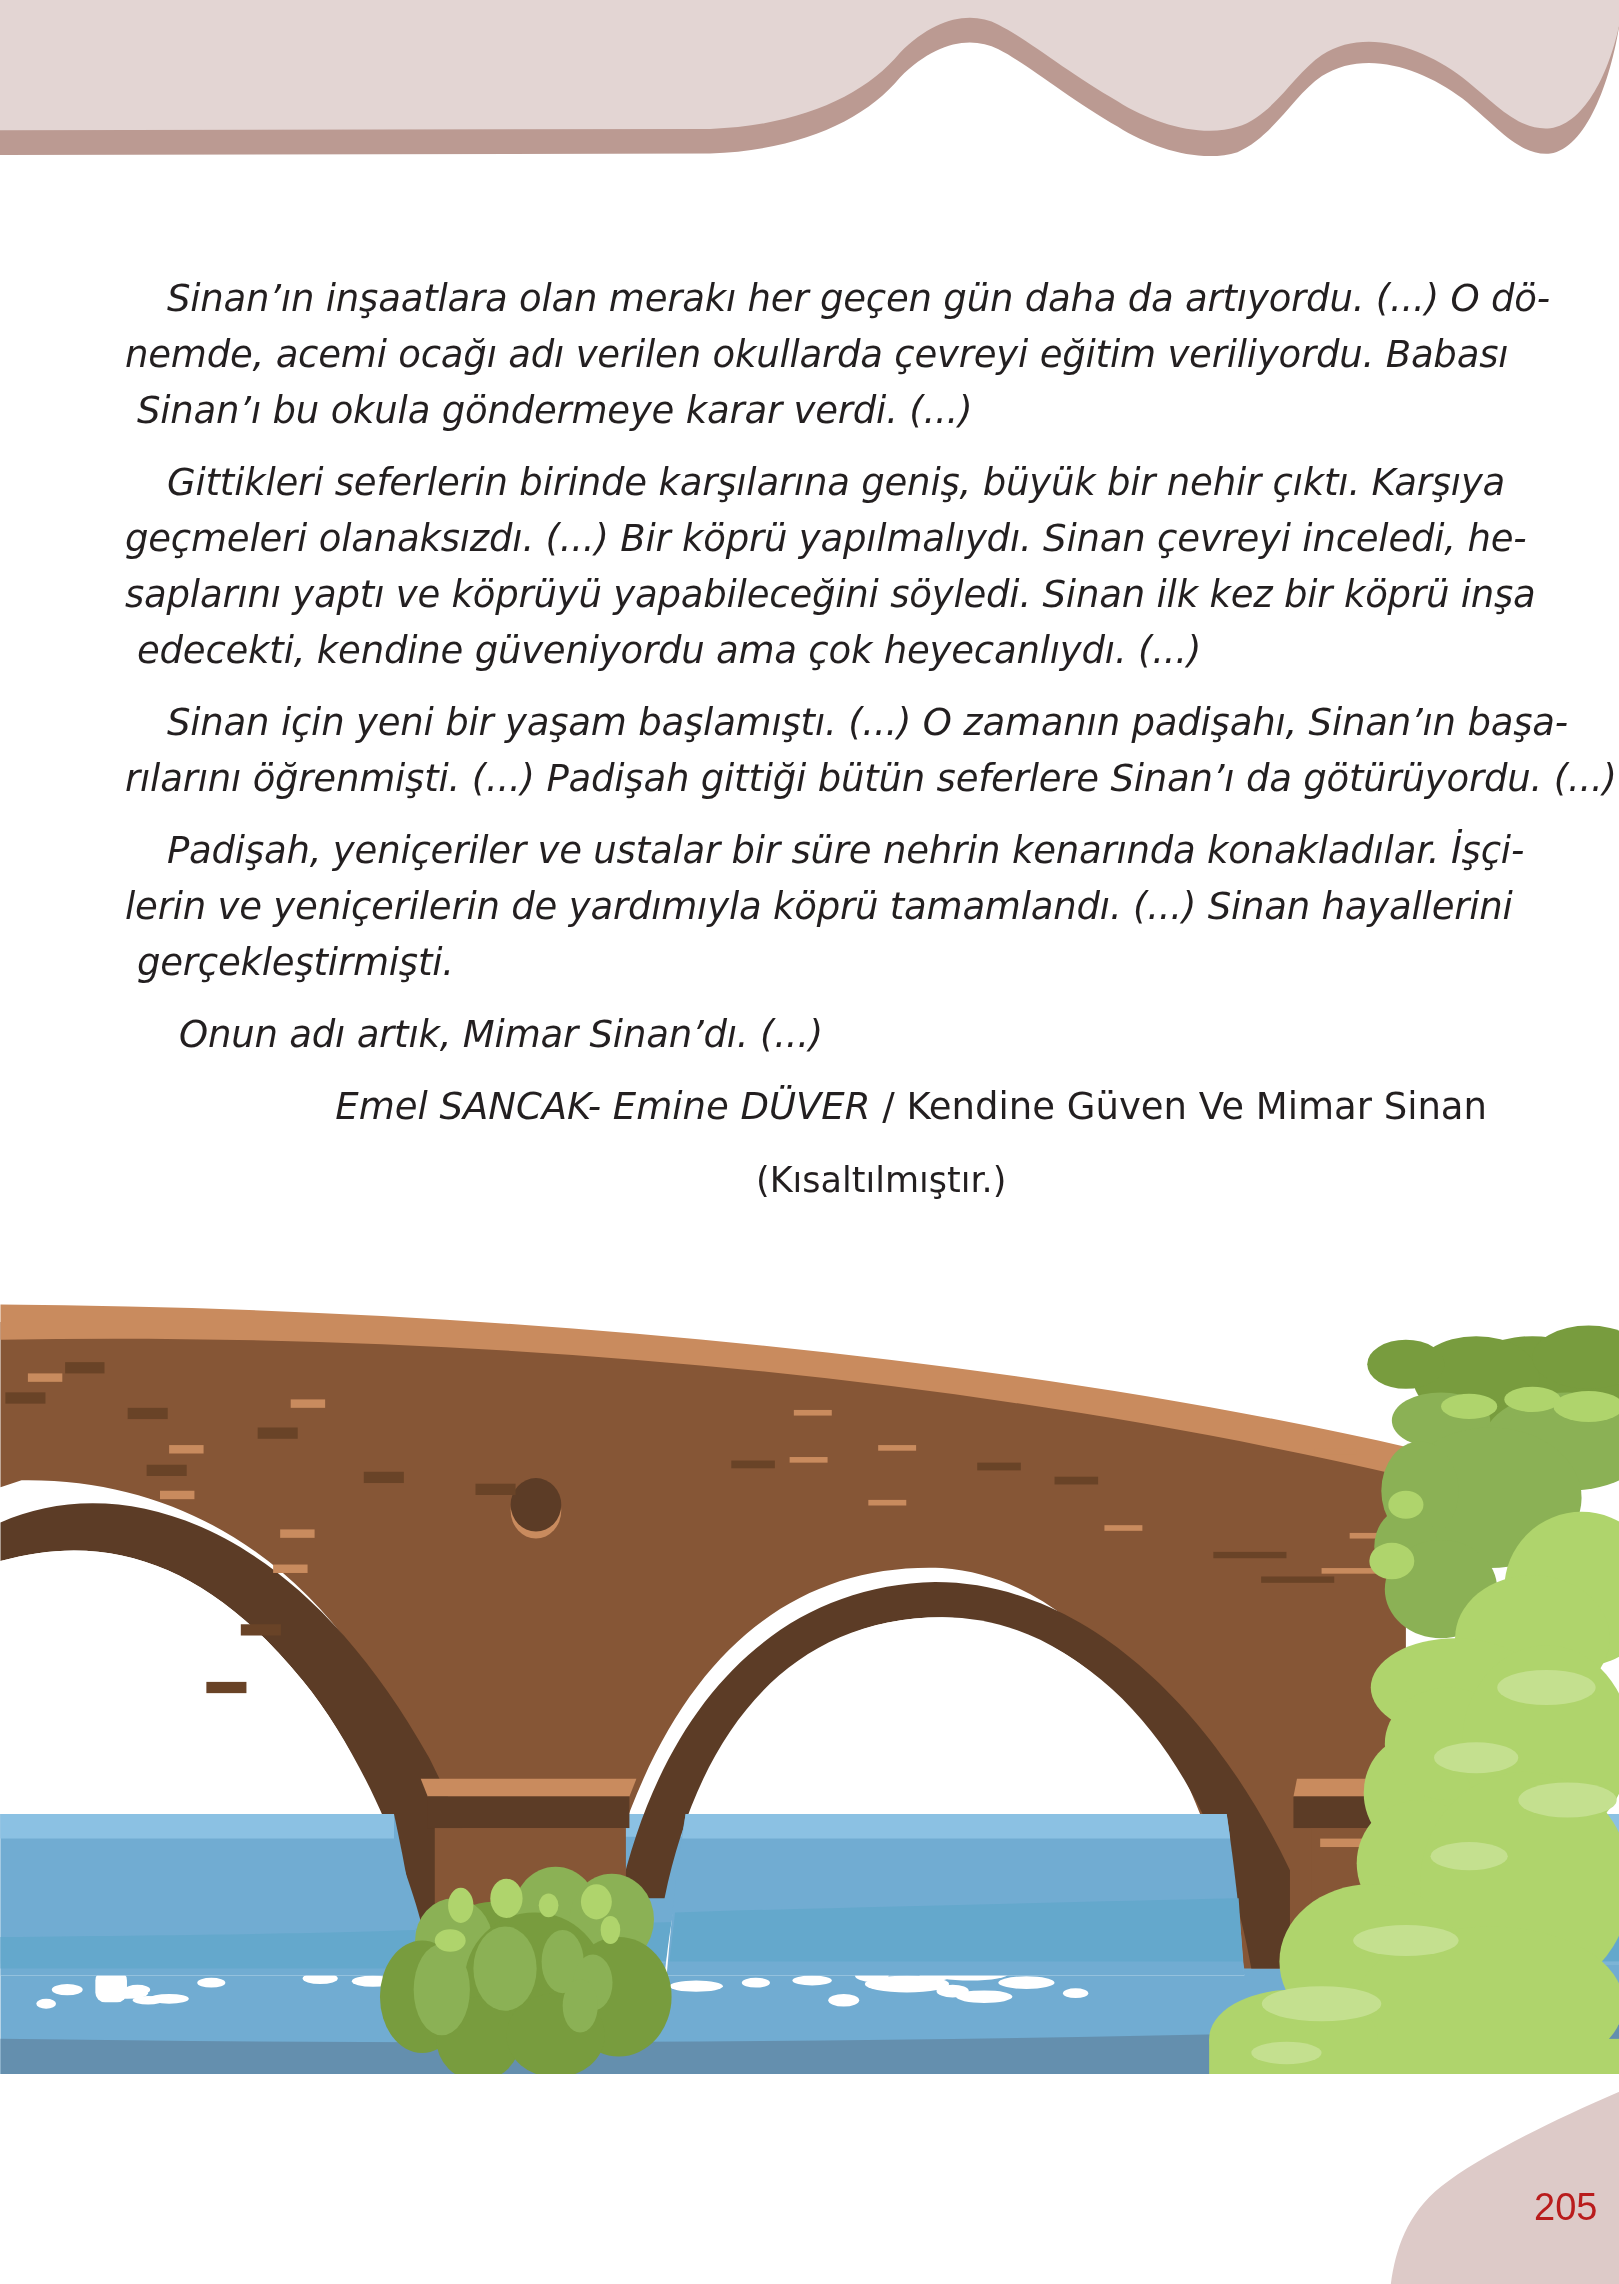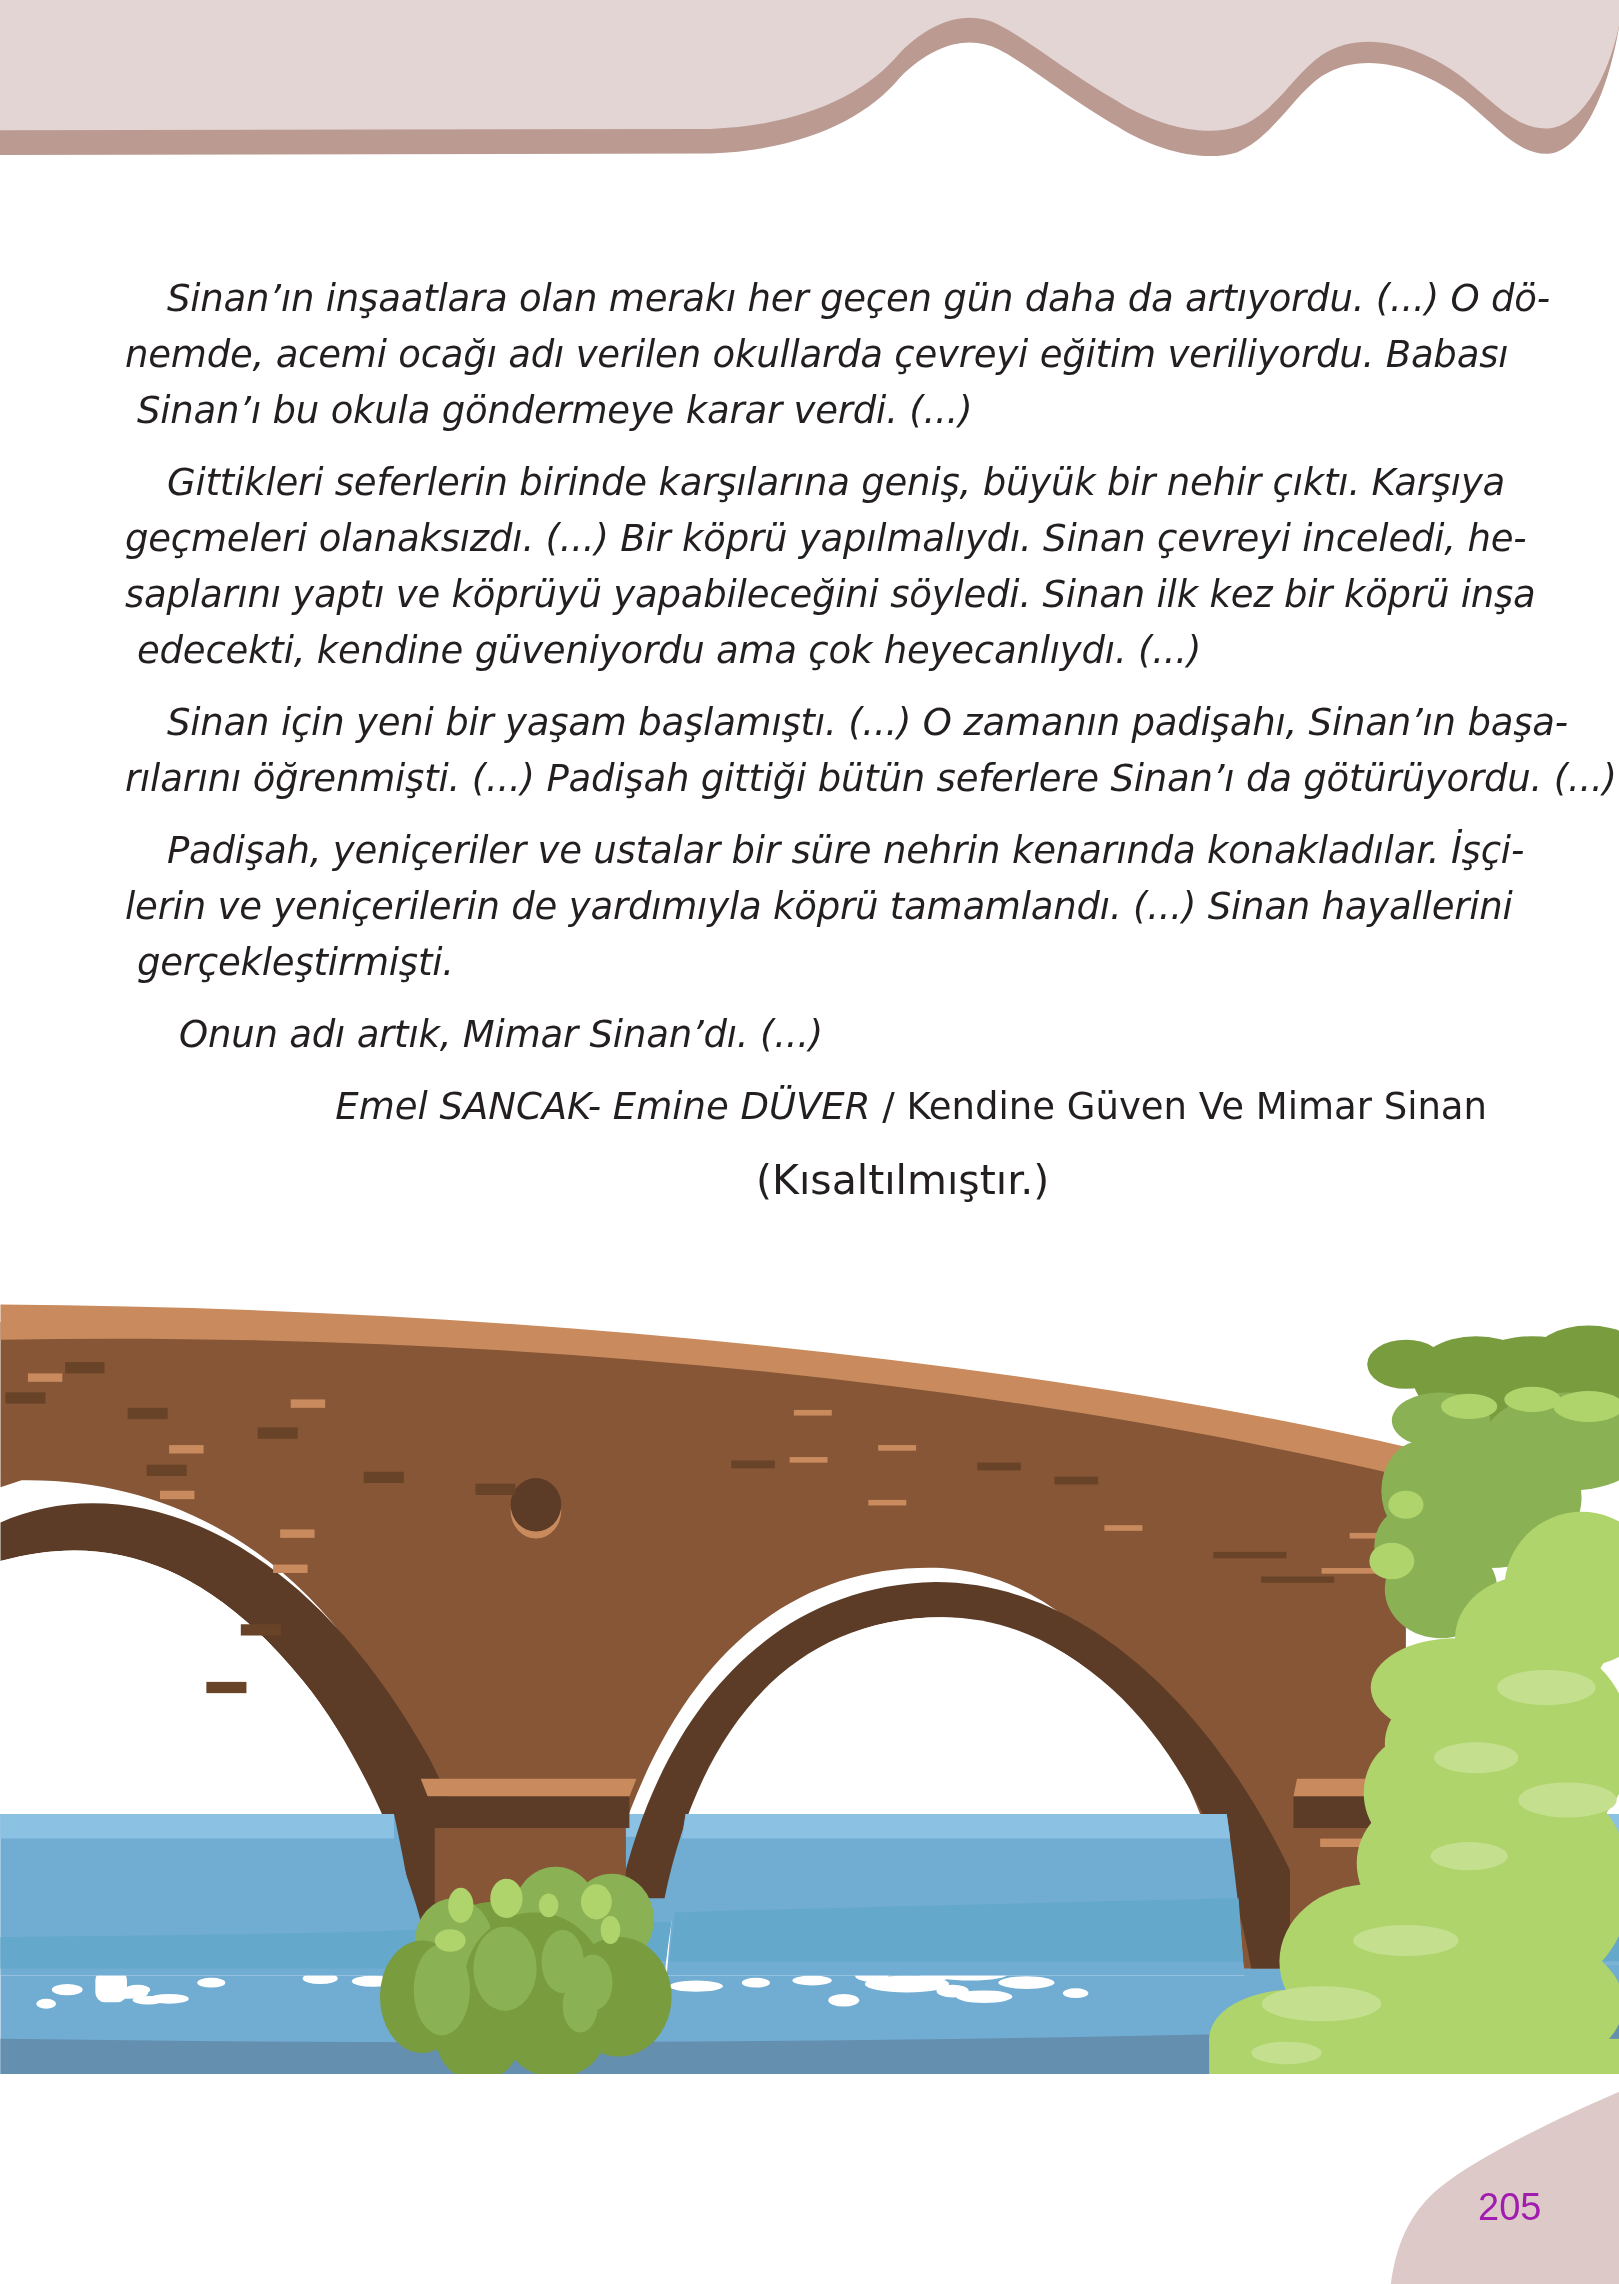--- a/index.html
+++ b/index.html
@@ -8,26 +8,26 @@
     .top-wave { position: absolute; left: 0; top: 0; width: 1620px; height: 162px; }
 
     .story { position: absolute; left: 125px; top: 271px; width: 1378px; }
     .para { font-size: 37px; line-height: 56px; text-align: justify; margin: 0 0 16px 0; letter-spacing: -0.2px; }
     .line { display: block; text-align: justify; text-align-last: justify; white-space: nowrap; font-style: italic; }
     .line.last { text-align-last: left; margin-left: 12px; }
     .line.indent { text-indent: 42px; }
 
     .citation { position: absolute; left: 320px; top: 1079px; width: 1167px; font-size: 37px; line-height: 56px; white-space: nowrap; text-align: right; }
     .citation .authors { font-style: italic; }
-    .note-inner { position: absolute; left: 756px; top: 1156px; font-size: 41px; line-height: 49px; }
+    .note-inner { position: absolute; left: 756px; top: 1156px; font-size: 35px; line-height: 49px; }
 
     .scene { position: absolute; left: 0; top: 1294px; width: 1620px; height: 780px; }
 
     .corner { position: absolute; left: 1378px; top: 2074px; width: 242px; height: 210px; }
-    .page-number { position: absolute; left: 1478px; top: 2186px; font-family: "Liberation Sans", sans-serif; font-size: 38px; color: #a21caf; }
+    .page-number { position: absolute; left: 1534px; top: 2186px; font-family: "Liberation Sans", sans-serif; font-size: 38px; color: #b91c1c; }
   </style>
 </head>
 <body>
 
 <svg class="top-wave" viewBox="0 0 2304 230" preserveAspectRatio="none">
   <path d="M0,0 H2304 V30 C2290,120 2255,210 2205,218 C2160,222 2130,180 2080,140 C2020,95 1940,70 1880,108 C1840,135 1810,195 1760,216 C1710,232 1640,212 1590,180 C1520,140 1460,90 1420,70 C1380,50 1330,60 1280,110 C1230,170 1140,213 1010,218 L0,220 Z" fill="#bb9a92"></path>
   <path d="M0,0 H2304 V30 C2290,100 2255,175 2205,182 C2160,186 2130,150 2080,110 C2020,65 1940,40 1880,78 C1840,105 1810,165 1760,180 C1710,196 1640,176 1590,144 C1520,104 1460,55 1420,35 C1380,15 1330,25 1280,75 C1230,135 1140,178 1010,183 L0,185 Z" fill="#e3d5d3"></path>
 </svg>
 
 <div class="story">

